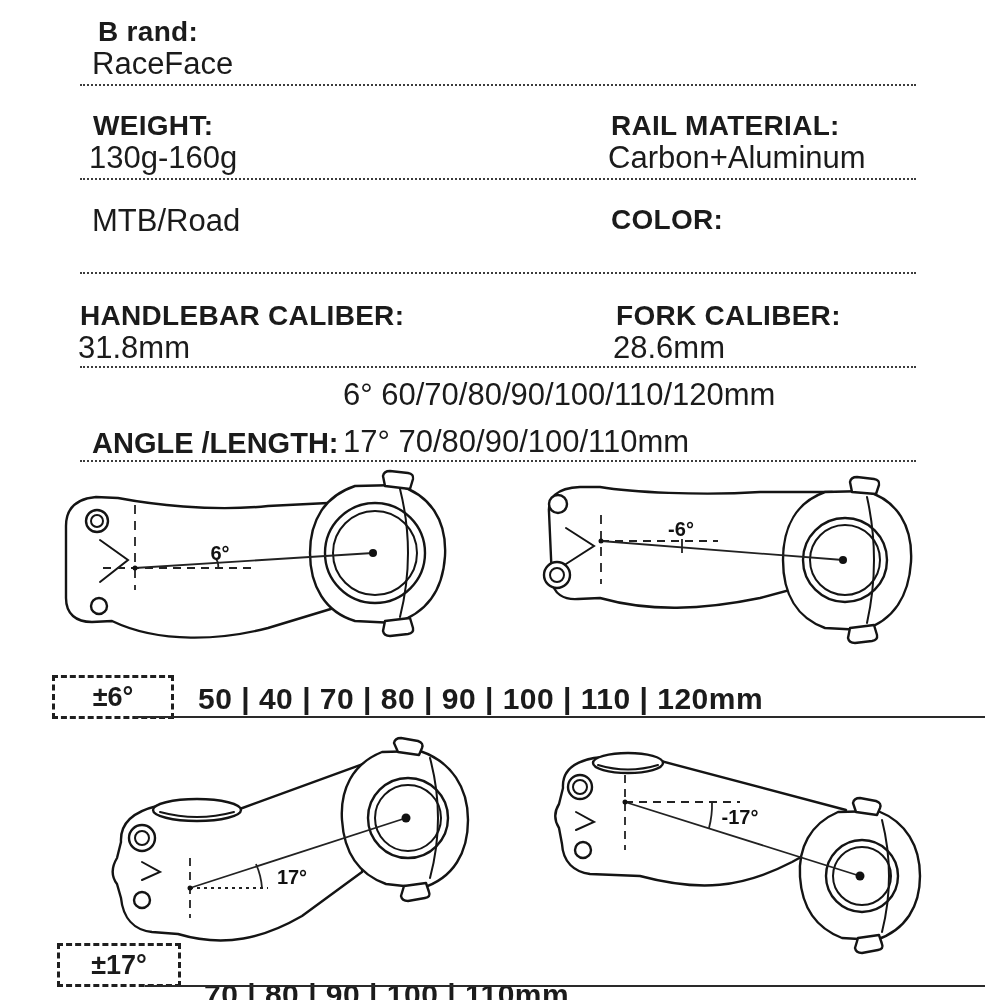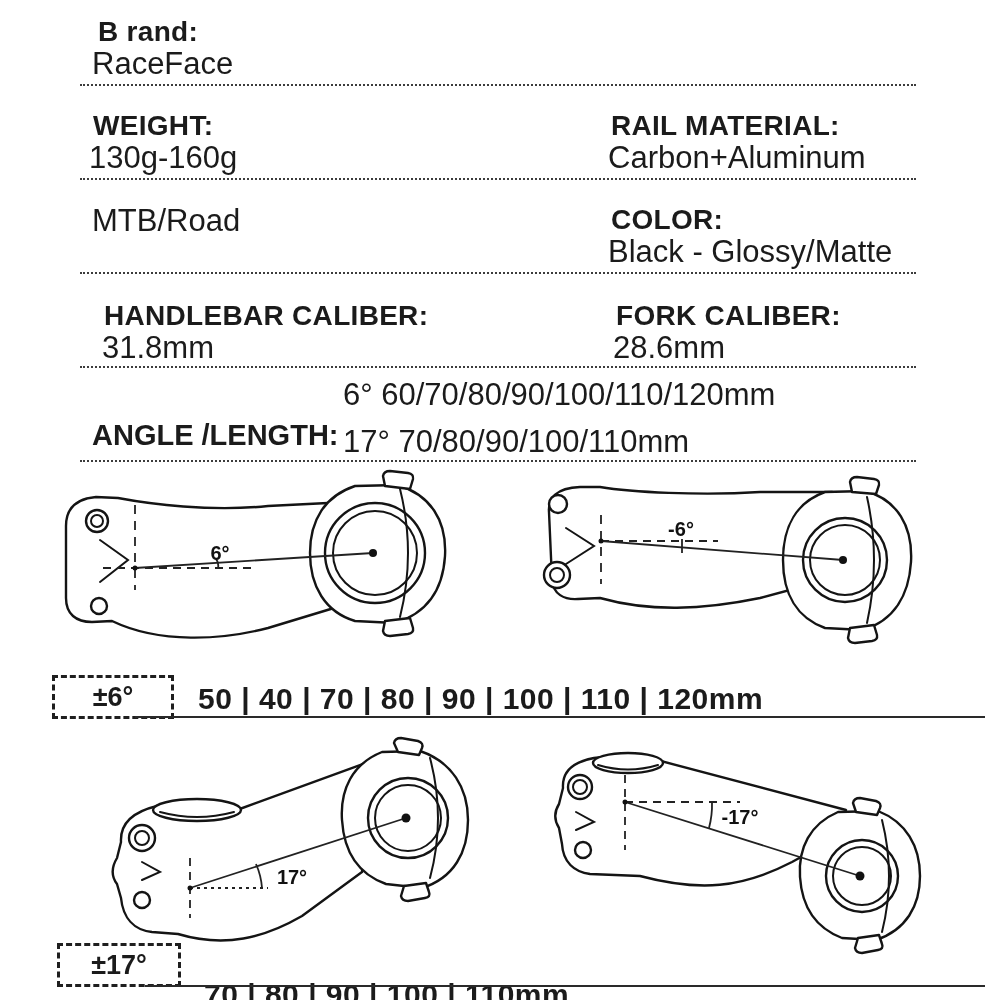--- a/index.html
+++ b/index.html
@@ -4,21 +4,21 @@
 <style>
   html,body{margin:0;padding:0;background:#fff;}
   .sheet{
     position:relative;width:1000px;height:1000px;background:#ffffff;
     font-family:"Liberation Sans",sans-serif;color:#1b1b1b;overflow:hidden;
   }
   .cell{position:absolute;white-space:nowrap;}
   .lbl{font-weight:700;font-size:28px;line-height:31px;letter-spacing:.3px;}
   .val{font-weight:400;font-size:31px;line-height:34px;}
   .sep{position:absolute;left:80px;width:836px;height:0;border-top:2px dotted #3c3c3c;}
-  .angle-lbl{position:absolute;font-weight:700;font-size:29px;white-space:nowrap;}
+  .angle-lbl{position:absolute;font-weight:700;font-size:29px;white-space:nowrap;margin-top:8px;}
   .angle-val{position:absolute;font-weight:400;font-size:31px;white-space:nowrap;}
   .badge{
     position:absolute;border:3px dashed #1f1f1f;box-sizing:border-box;
     display:flex;align-items:center;justify-content:center;
     font-weight:700;font-size:27px;background:#fff;
   }
   .sizes{position:absolute;font-weight:700;font-size:30px;letter-spacing:.5px;white-space:nowrap;}
   .rule{position:absolute;height:2px;background:#2a2a2a;}
   svg.diag{position:absolute;overflow:visible;}
   .outline{fill:#ffffff;stroke:#141414;stroke-width:2.4;stroke-linejoin:round;}
@@ -45,25 +45,24 @@
     <div class="lbl">RAIL MATERIAL:</div>
     <div class="val" style="margin-left:-3px">Carbon+Aluminum</div>
   </div>
   <div class="sep" style="top:178px"></div>
 
   <div class="cell" style="left:88px;top:204px">
     <div class="val" style="margin-left:4px">MTB/Road</div>
   </div>
   <div class="cell" style="left:611px;top:204px">
     <div class="lbl">COLOR:</div>
-    <div class="val" style="margin-left:-3px">Black - Glossy/Matte</div>
   </div>
   <div class="sep" style="top:272px"></div>
 
-  <div class="cell" style="left:104px;top:300px">
+  <div class="cell" style="left:80px;top:300px">
     <div class="lbl">HANDLEBAR CALIBER:</div>
     <div class="val" style="margin-left:-2px">31.8mm</div>
   </div>
   <div class="cell" style="left:616px;top:300px">
     <div class="lbl">FORK CALIBER:</div>
     <div class="val" style="margin-left:-3px">28.6mm</div>
   </div>
   <div class="sep" style="top:366px"></div>
 
   <div class="angle-lbl" style="left:92px;top:419px">ANGLE /LENGTH:</div>

